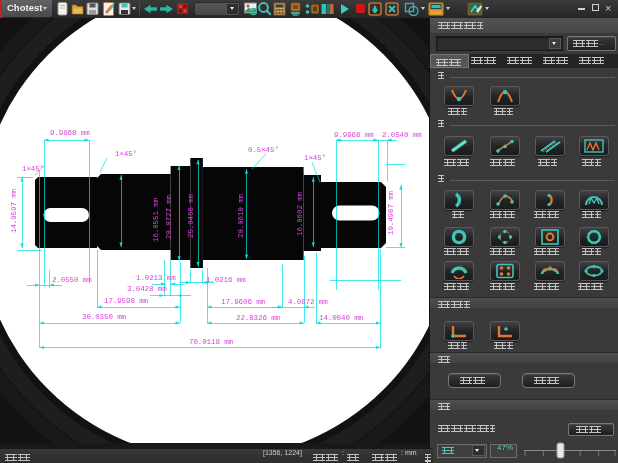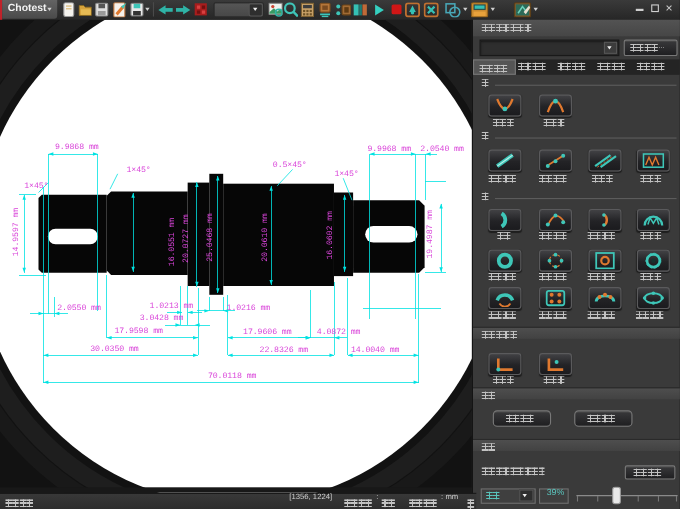--- a/index.html
+++ b/index.html
@@ -534,21 +534,21 @@
 
  <div class="secbar" style="top:381px;padding-top:2.5px;"><i class="zw"></i><i class="zw"></i></div>
  <div style="left:8px;top:407px;"><i class="zw"></i><i class="zw"></i><i class="zw"></i><i class="zw"></i><i class="zw"></i><i class="zw"></i><i class="zw"></i><i class="zw"></i><i class="zw"></i></div>
  <div class="btn" style="left:138px;top:405px;width:46px;height:13px;border-radius:2px;"></div>
  <div style="left:146px;top:408px;"><i class="zw"></i><i class="zw"></i><i class="zw"></i><i class="zw"></i></div>
 
  <div style="left:6.5px;top:425.5px;width:50px;height:14px;background:#3f3f3f;border:1px solid #6e6e6e;"></div>
  <div style="left:12px;top:429px;"><i class="zt"></i><i class="zt"></i></div>
  <div style="left:42px;top:427px;width:13px;height:11px;background:#2e2e2e;border:1px solid #555;"></div>
  <div class="tri" style="left:45px;top:431px;border-top-color:#eee;"></div>
- <div style="left:60px;top:425.5px;width:27px;height:14px;background:#3f3f3f;border:1px solid #6e6e6e;color:#5bc8c0;font-size:8px;padding:3px 0 0 6px;">39%</div>
+ <div style="left:60px;top:425.5px;width:27px;height:14px;background:#3f3f3f;border:1px solid #6e6e6e;color:#5bc8c0;font-size:8px;padding:3px 0 0 6px;">47%</div>
  <svg style="position:absolute;left:93px;top:424px;" width="94" height="18" viewBox="0 0 94 18">
    <line x1="1" y1="8.5" x2="93" y2="8.5" stroke="#8a8a8a" stroke-width="1.2"></line>
    <g stroke="#777" stroke-width="1">
      <line x1="2" y1="9" x2="2" y2="14"></line>
           <line x1="20.4" y1="9" x2="20.4" y2="14"></line>
           <line x1="38.8" y1="9" x2="38.8" y2="14"></line>
           <line x1="57.2" y1="9" x2="57.2" y2="14"></line>
           <line x1="75.6" y1="9" x2="75.6" y2="14"></line>
           <line x1="92" y1="9" x2="92" y2="14"></line>
    </g>

